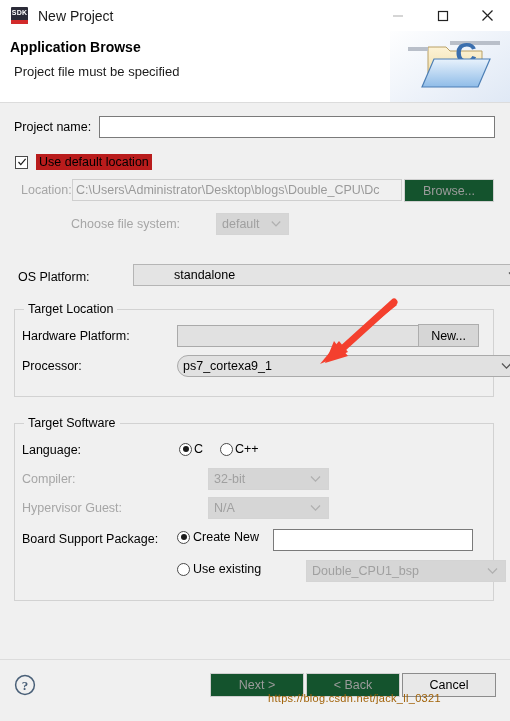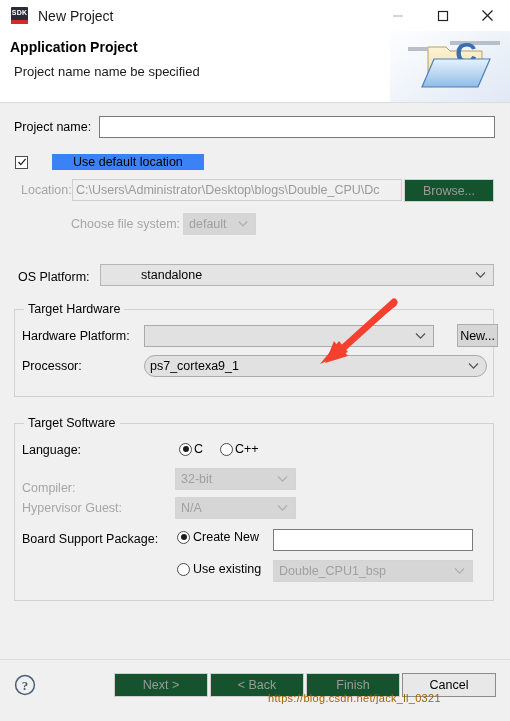--- a/index.html
+++ b/index.html
@@ -39,38 +39,38 @@
   input.txt{
     font-family:"Liberation Sans",sans-serif;font-size:12.5px;
     border:1px solid #7a7a7a;background:#fff;height:22px;box-sizing:border-box;
     padding:0 3px;outline:none;color:#000;
   }
   input.txt.dis{border:1px solid #cfcfcf;background:#f0f0f0;color:#9a9a9a;}
 
   .combo{
     position:relative;height:22px;box-sizing:border-box;
     border:1px solid #aaaaaa;background:#e1e1e1;display:flex;align-items:center;
-    padding-left:5px;font-size:12.5px;color:#000;
+    padding-left:5px;font-size:12.5px;color:#000;margin-left:33px;
   }
   .combo .chev{position:absolute;right:7px;top:50%;transform:translateY(-50%);}
   .combo.dis{border:1px solid #d4d4d4;background:#d6d6d6;color:#a0a0a0;}
   .combo.soft{background:#e4e4e4;border-color:#b5b5b5;}
 
   .btn{
     height:23px;box-sizing:border-box;border:1px solid #adadad;background:#d6d6d6;
     font-size:12.5px;color:#000;display:flex;align-items:center;justify-content:center;
     font-family:"Liberation Sans",sans-serif;
   }
   .btn.dis{color:#9b9b9b;border-color:#cfcfcf;background:#14532d;}
 
   
   .cbox{width:13px;height:13px;border:1px solid #4a4a4a;background:#fff;box-sizing:border-box;
         display:flex;align-items:center;justify-content:center;}
   .cbox svg{display:block;}
-  .cb-hl{background:#3b82f6;padding:1px 21px;margin-left:24px;}
+  .cb-hl{background:#b91c1c;padding:1px 3px;margin-left:8px;}
 
   
   .radio{width:13px;height:13px;border:1px solid #4a4a4a;border-radius:50%;background:#fff;
          box-sizing:border-box;display:flex;align-items:center;justify-content:center;}
   .radio .dot{width:6px;height:6px;border-radius:50%;background:#1b1b1b;}
 
   
   .group{position:absolute;border:1px solid #d2d2d2;box-sizing:border-box;}
   .group-title{position:absolute;top:-8px;left:9px;background:#f0f0f0;padding:0 4px;font-size:12.5px;color:#000;}
 
@@ -111,22 +111,22 @@
       <div class="win-btn">
         <svg width="13" height="13" viewBox="0 0 13 13">
           <line x1="1.5" y1="1.5" x2="11.5" y2="11.5" stroke="#222" stroke-width="1.2"></line>
           <line x1="11.5" y1="1.5" x2="1.5" y2="11.5" stroke="#222" stroke-width="1.2"></line>
         </svg>
       </div>
     </div>
   </div>
 
   <div class="header">
-    <div class="header-title">Application Project</div>
-    <div class="header-sub">Project name name be specified</div>
+    <div class="header-title">Application Browse</div>
+    <div class="header-sub">Project file must be specified</div>
     <svg class="header-art" viewBox="0 0 120 80">
       <defs>
         <linearGradient id="bgfade" x1="0" y1="0" x2="1" y2="1">
           <stop offset="0%" stop-color="#ffffff"></stop>
           <stop offset="100%" stop-color="#dfe8f5"></stop>
         </linearGradient>
         <linearGradient id="backf" x1="0" y1="0" x2="0" y2="1">
           <stop offset="0%" stop-color="#fdf3d6"></stop>
           <stop offset="100%" stop-color="#efdca8"></stop>
         </linearGradient>
@@ -180,31 +180,31 @@
       <div class="lbl">OS Platform:</div>
     </div>
     <div class="combo soft" style="position:absolute;left:100px;top:161px;width:394px;padding-left:40px;">
       <span>standalone</span>
       <svg class="chev" width="11" height="7" viewBox="0 0 11 7">
         <polyline points="1,1 5.5,5.6 10,1" fill="none" stroke="#555" stroke-width="1.3"></polyline>
       </svg>
     </div>
 
     <div class="group" style="left:14px;top:206px;width:480px;height:88px;">
-      <div class="group-title">Target Hardware</div>
+      <div class="group-title">Target Location</div>
 
       <div class="row" style="left:7px;top:19px;">
         <div class="lbl">Hardware Platform:</div>
       </div>
       <div class="combo" style="position:absolute;left:129px;top:15px;width:290px;">
         <svg class="chev" width="11" height="7" viewBox="0 0 11 7">
           <polyline points="1,1 5.5,5.6 10,1" fill="none" stroke="#555" stroke-width="1.3"></polyline>
         </svg>
       </div>
-      <div class="btn" style="position:absolute;left:442px;top:14px;width:41px;">New...</div>
+      <div class="btn" style="position:absolute;left:403px;top:14px;width:61px;">New...</div>
 
       <div class="row" style="left:7px;top:49px;">
         <div class="lbl">Processor:</div>
       </div>
       <div class="combo" style="position:absolute;left:129px;top:45px;width:343px;border-radius:11px;">
         <span>ps7_cortexa9_1</span>
         <svg class="chev" width="11" height="7" viewBox="0 0 11 7">
           <polyline points="1,1 5.5,5.6 10,1" fill="none" stroke="#555" stroke-width="1.3"></polyline>
         </svg>
       </div>
@@ -220,21 +220,21 @@
         <div class="radio">
             <div class="dot"></div>
           </div>
         <div class="lbl" style="margin-left:2px;">C</div>
       </div>
       <div class="row" style="left:205px;top:18px;">
         <div class="radio"></div>
         <div class="lbl" style="margin-left:2px;">C++</div>
       </div>
 
-      <div class="row" style="left:7px;top:48px;margin-top:9px;">
+      <div class="row" style="left:7px;top:48px;">
         <div class="lbl dis">Compiler:</div>
       </div>
       <div class="combo dis" style="position:absolute;left:160px;top:44px;width:121px;">
         <span>32-bit</span>
         <svg class="chev" width="11" height="7" viewBox="0 0 11 7">
           <polyline points="1,1 5.5,5.6 10,1" fill="none" stroke="#b0b0b0" stroke-width="1.3"></polyline>
         </svg>
       </div>
 
       <div class="row" style="left:7px;top:77px;">
@@ -275,21 +275,20 @@
   <div class="footer">
     <div class="help-icon">
       <svg width="22" height="22" viewBox="0 0 22 22">
         <circle cx="11" cy="11" r="9.4" fill="none" stroke="#4a6078" stroke-width="1.5"></circle>
         <text x="11" y="15.6" font-family="Liberation Serif, serif" font-size="13" font-weight="bold" fill="#4a6078" text-anchor="middle">?</text>
       </svg>
     </div>
     <div class="footer-btns">
       <div class="btn dis fbtn">Next &gt;</div>
       <div class="btn dis fbtn">&lt; Back</div>
-      <div class="btn dis fbtn">Finish</div>
       <div class="btn fbtn" style="background:#e8e8e8;border-color:#8c8c8c;color:#000;">Cancel</div>
     </div>
   </div>
 
   <div class="watermark">https://blog.csdn.net/jack_ll_0321</div>
 
   <svg class="arrow-layer" viewBox="0 0 510 721">
     <g fill="#f4402e" stroke="none">
       <path d="M394 301 L340 349 L334 341 L325 363 L348 356 L342 349 L397 305 Z"></path>
     </g>

